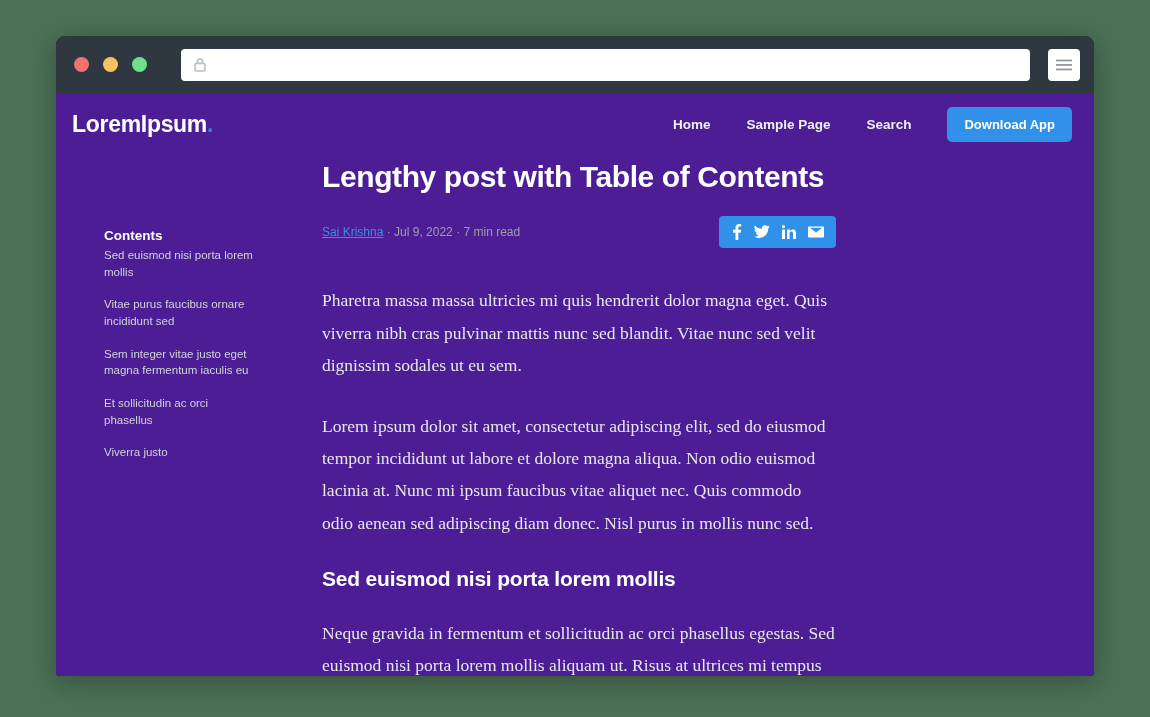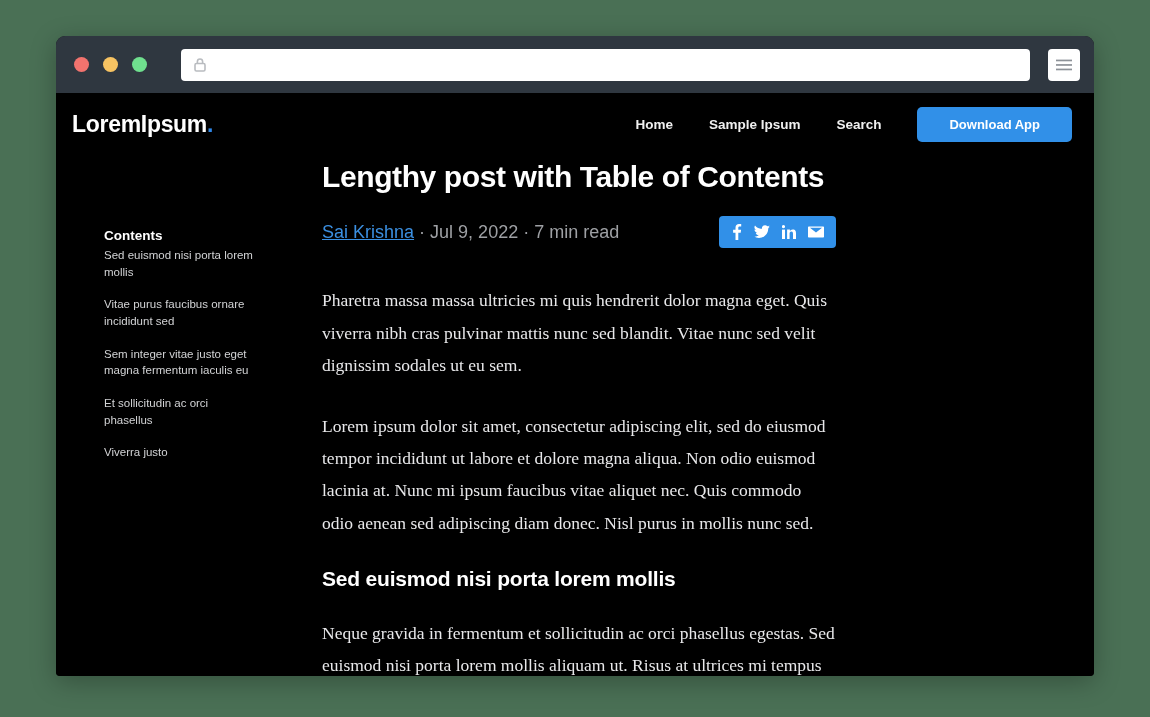--- a/index.html
+++ b/index.html
@@ -53,21 +53,21 @@
     background: #ffffff;
     border-radius: 4px;
     display: flex;
     align-items: center;
     justify-content: center;
     flex: none;
   }
   .menu-button svg { display: block; }
 
   
-  .site { background: #000000; height: 583px; position: relative; }
+  .site { background: #4c1d95; height: 583px; position: relative; }
 
   .site-header {
     height: 62px;
     display: flex;
     align-items: center;
     padding: 0 22px 0 16px;
   }
 
   .logo {
     font-size: 23px;
@@ -88,21 +88,21 @@
     font-weight: bold;
     color: #f0f0f0;
     text-decoration: none;
     white-space: nowrap;
   }
   .cta-button {
     background: #3190e8;
     color: #ffffff;
     font-size: 13px;
     font-weight: bold;
-    padding: 10px 32px;
+    padding: 10px 17px;
     border-radius: 5px;
     border: none;
     white-space: nowrap;
     font-family: "Liberation Sans", sans-serif;
     cursor: pointer;
   }
 
   
   .page-body { display: flex; padding-top: 4px; }
 
@@ -136,21 +136,21 @@
     letter-spacing: -0.4px;
     line-height: 1.18;
     margin-bottom: 22px;
   }
 
   .meta-row {
     display: flex;
     align-items: center;
     margin-bottom: 36px;
   }
-  .meta-text { font-size: 18px; color: #9ea0a4; }
+  .meta-text { font-size: 12px; color: #9ea0a4; }
   .meta-author { color: #3b8fe0; }
 
   .share-bar {
     margin-left: auto;
     background: #3190e8;
     border-radius: 4px;
     display: flex;
     align-items: center;
     gap: 12px;
     padding: 8px 12px;
@@ -204,21 +204,21 @@
 
   <div class="site">
 
     <div class="site-header">
       <div class="logo">
         <span>LoremIpsum</span><span class="accent">.</span>
       </div>
 
       <nav class="nav">
         <a class="nav-link" href="#">Home</a>
-        <a class="nav-link" href="#">Sample Ipsum</a>
+        <a class="nav-link" href="#">Sample Page</a>
         <a class="nav-link" href="#">Search</a>
         <button class="cta-button">Download App</button>
       </nav>
     </div>
 
     <div class="page-body">
 
       <aside class="toc">
         <div class="toc-title">Contents</div>
         <a class="toc-item" href="#">Sed euismod nisi porta lorem mollis</a>

